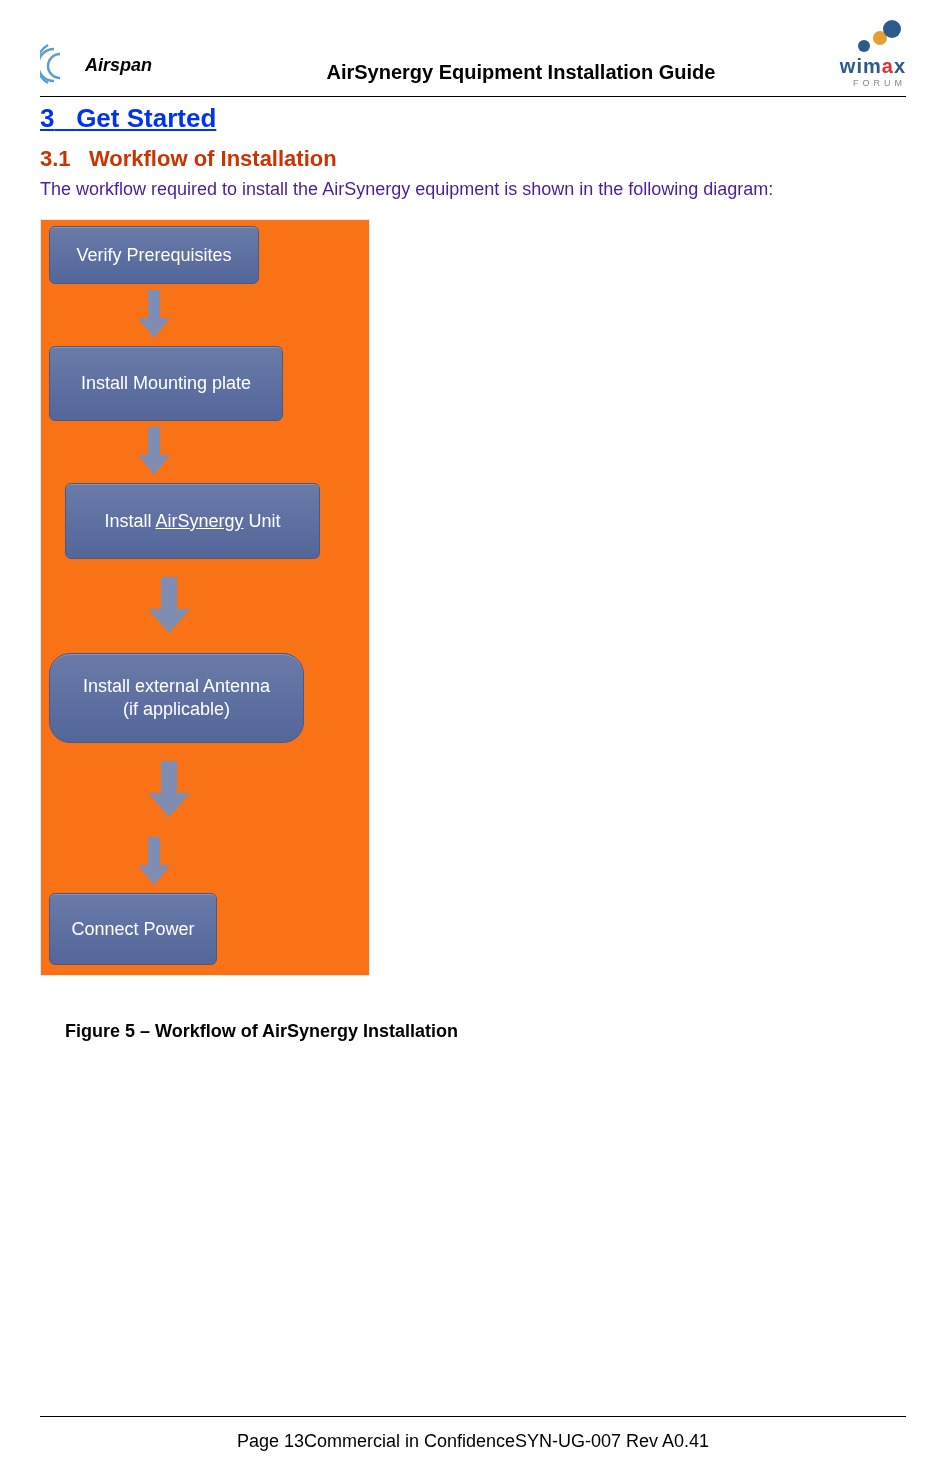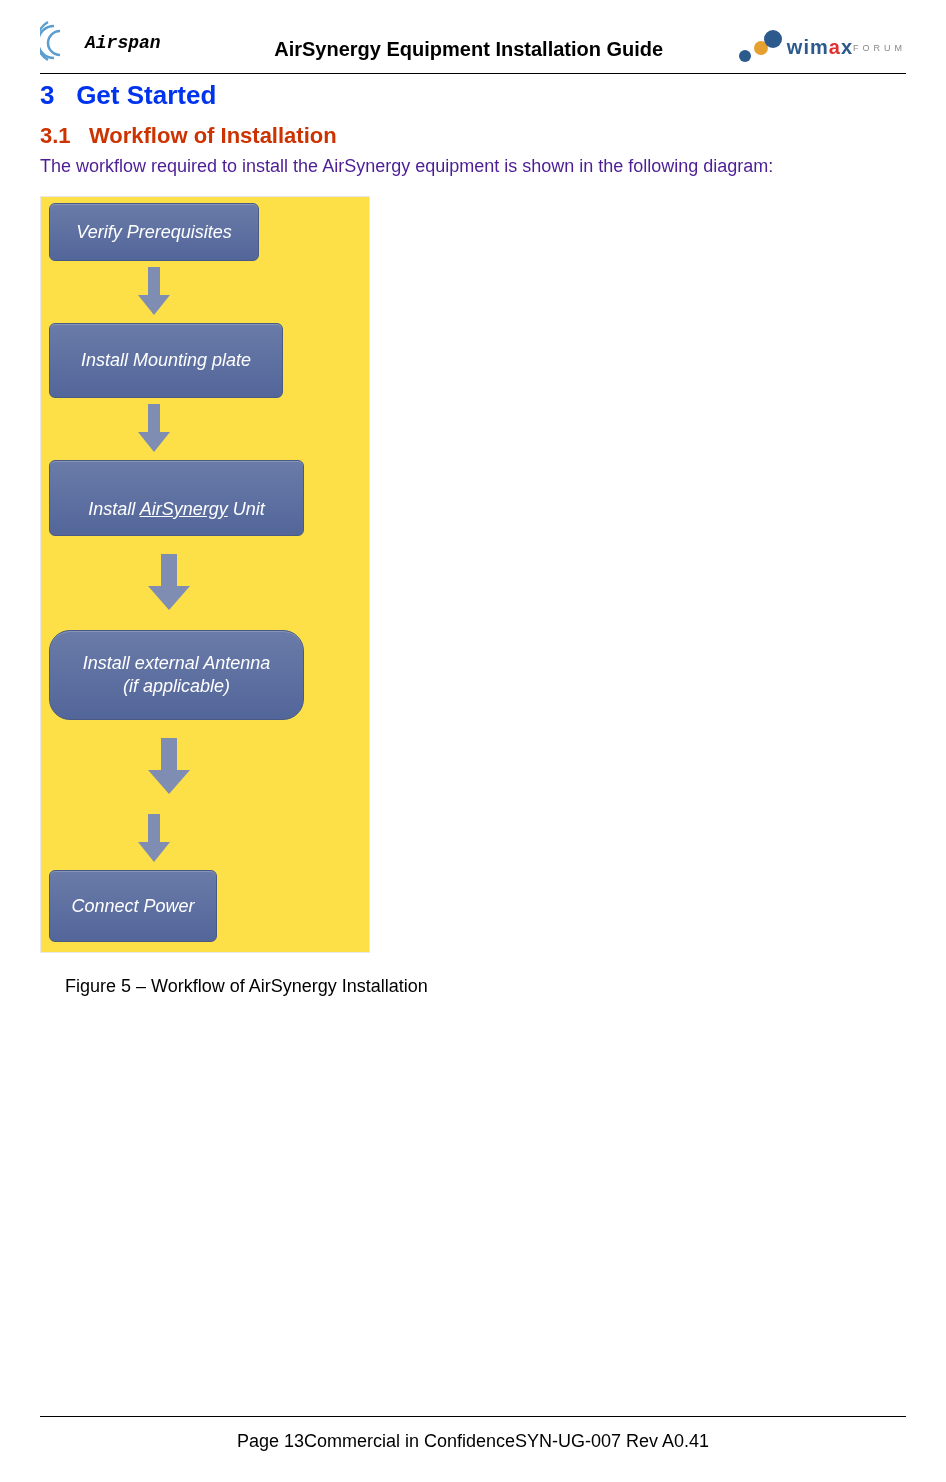--- a/index.html
+++ b/index.html
@@ -27,34 +27,34 @@
     .logo-arcs {
       position: relative;
       width: 40px;
       height: 45px;
     }
     .logo-text-airspan {
       font-style: italic;
       font-weight: bold;
       font-size: 18px;
       color: #000;
-      font-family: Liberation Mono, monospace;
     }
     .header-title {
       font-weight: bold;
       font-size: 20px;
       color: #000;
       text-align: center;
       flex: 1;
       padding-bottom: 4px;
       padding-left: 50px;
     }
     .logo-right {
       display: flex;
-      align-items: center;
+      flex-direction: column;
+      align-items: flex-end;
     }
     .wimax-dots {
       position: relative;
       width: 60px;
       height: 35px;
     }
     .wimax-text {
       font-size: 20px;
       font-weight: bold;
       color: #2c5a8c;
@@ -65,72 +65,72 @@
       font-size: 9px;
       letter-spacing: 4px;
       color: #888;
     }
     .h1 {
       color: #0033ee;
       font-size: 26px;
       font-weight: bold;
       margin-top: 4px;
       margin-bottom: 12px;
+      text-decoration: underline;
     }
     .h2 {
       color: #cc3300;
       font-size: 22px;
       font-weight: bold;
       margin-bottom: 6px;
     }
     .body-text {
       font-size: 18px;
       color: #4c1d95;
       line-height: 1.3;
       margin-bottom: 18px;
     }
     .flowchart {
-      background: #fde047;
+      background: #f97316;
       padding: 6px 8px 10px 8px;
       width: 330px;
       border: 1px solid #e8e8e8;
-      font-style: italic;
     }
     .flow-box {
       background: linear-gradient(to bottom, #6a7ba8, #53669a);
       border: 1px solid #4a5a85;
       border-radius: 6px;
       color: #ffffff;
       font-size: 18px;
       text-align: center;
       padding: 14px 12px;
       display: flex;
       align-items: center;
       justify-content: center;
       flex-direction: column;
       line-height: 1.3;
       box-shadow: inset 0 1px 0 rgba(255,255,255,0.2);
     }
     .step1 { width: 210px; height: 58px; margin-left: 0; }
     .step2 { width: 234px; height: 75px; margin-left: 0; }
-    .step3 { width: 255px; height: 76px; margin-left: 0; justify-content: flex-end; }
+    .step3 { width: 255px; height: 76px; margin-left: 16px; }
     .step4 { width: 255px; height: 90px; margin-left: 0; border-radius: 21px; }
     .step5 { width: 246px; height: 90px; margin-left: 0; }
     .step6 { width: 168px; height: 72px; margin-left: 0; }
     .arrow-container {
       display: flex;
       justify-content: flex-start;
       padding-left: 85px;
       margin: 6px 0;
     }
     .arrow-container.wide { margin: 18px 0; padding-left: 95px; }
     .figure-caption {
-      font-weight: normal;
-      font-size: 18px;
-      margin-top: 23px;
+      font-weight: bold;
+      font-size: 18px;
+      margin-top: 45px;
       margin-left: 25px;
     }
     .footer {
       position: absolute;
       bottom: 30px;
       left: 40px;
       right: 40px;
       border-top: 1.5px solid #000;
       padding-top: 14px;
       display: flex;

